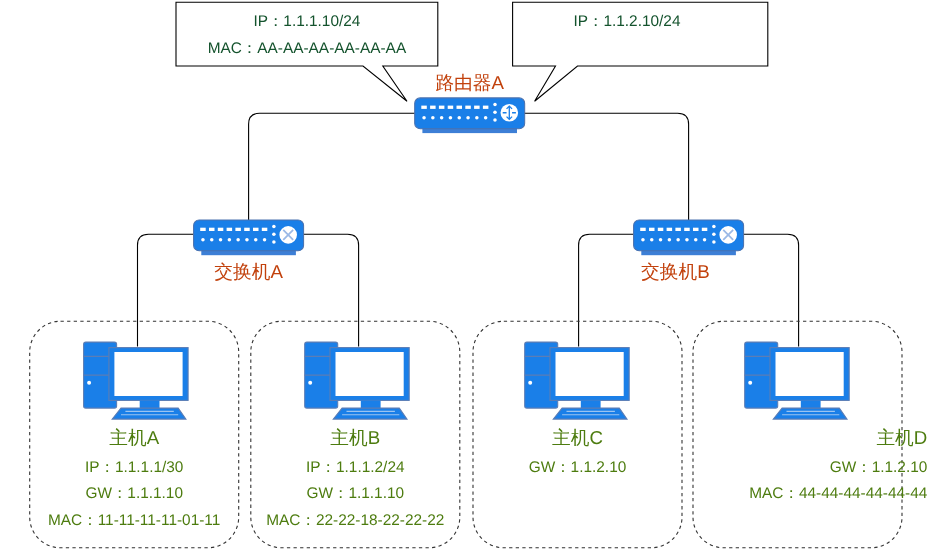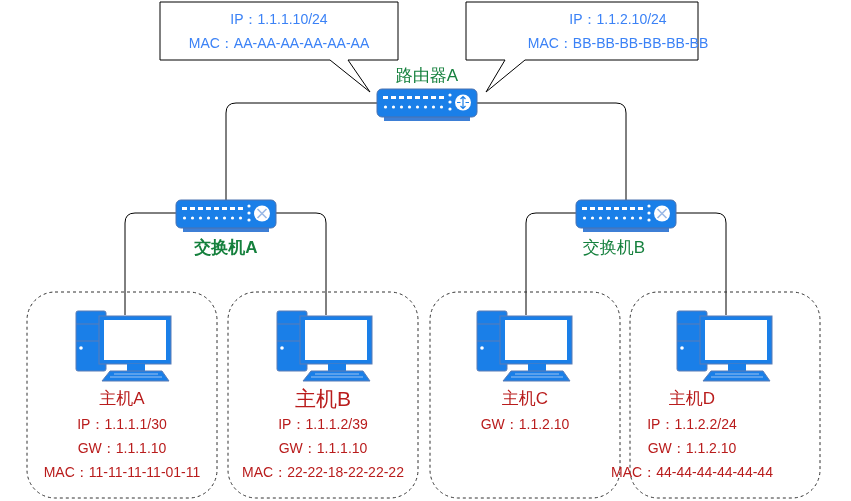--- a/index.html
+++ b/index.html
@@ -1,21 +1,21 @@
 <!DOCTYPE html>
 <html><head>
 <meta charset="utf-8">
 <style>
   html, body { margin: 0; padding: 0; background: #ffffff; }
   body { width: 851px; height: 501px; position: relative; overflow: hidden;
          font-family: "Liberation Sans", "DejaVu Sans", sans-serif; color: #222; }
   svg.wires { position: absolute; left: 0; top: 0; }
-  .callout-text { position: absolute; text-align: center; font-size: 14px; line-height: 24px; color: #3b82f6; }
-  .label { position: absolute; text-align: center; font-size: 17px; color: #15803d; white-space: nowrap; }
-  .host-info { position: absolute; text-align: center; font-size: 14px; line-height: 24px; color: #b91c1c; white-space: nowrap; }
+  .callout-text { position: absolute; text-align: center; font-size: 14px; line-height: 24px; color: #14532d; }
+  .label { position: absolute; text-align: center; font-size: 17px; color: #c2410c; white-space: nowrap; }
+  .host-info { position: absolute; text-align: center; font-size: 14px; line-height: 24px; color: #4d7c0f; white-space: nowrap; }
   .dev { position: absolute; }
 </style>
 </head>
 <body>
 
 <svg class="wires" width="851" height="501">
 
   <path d="M378 103 H236 Q226 103 226 113 V203" fill="none" stroke="#000" stroke-width="1"></path>
 
   <path d="M476 103 H616 Q626 103 626 113 V203" fill="none" stroke="#000" stroke-width="1"></path>
@@ -35,23 +35,22 @@
   <rect x="27" y="292" width="190" height="206" rx="28" ry="28" fill="none" stroke="#333" stroke-dasharray="3 3" stroke-width="1"></rect>
   <rect x="228" y="292" width="190" height="206" rx="28" ry="28" fill="none" stroke="#333" stroke-dasharray="3 3" stroke-width="1"></rect>
   <rect x="430" y="292" width="190" height="206" rx="28" ry="28" fill="none" stroke="#333" stroke-dasharray="3 3" stroke-width="1"></rect>
   <rect x="630" y="292" width="190" height="206" rx="28" ry="28" fill="none" stroke="#333" stroke-dasharray="3 3" stroke-width="1"></rect>
 </svg>
 
 <div class="callout-text" style="left:160px; top:7px; width:238px;">
   <div>IP：1.1.1.10/24</div>
   <div>MAC：AA-AA-AA-AA-AA-AA</div>
 </div>
-<div class="callout-text" style="left:466px; top:7px; width:208px;margin-left:48px;">
+<div class="callout-text" style="left:466px; top:7px; width:208px;">
   <div>IP：1.1.2.10/24</div>
-  <div>MAC：BB-BB-BB-BB-BB-BB</div>
 </div>
 
 <div class="label" style="left:377px; top:64px; width:100px;">路由器A</div>
 <svg class="dev" style="left:376px; top:88px;" width="102" height="34" viewBox="0 0 102 34">
   <rect x="8" y="28" width="86" height="5" fill="#3d7fd6"></rect>
   <rect x="1" y="1" width="100" height="28" rx="5" fill="#1a7fe8" stroke="#4a72b0" stroke-width="1"></rect>
   <g fill="#fff">
     <rect x="7" y="8" width="5" height="3"></rect>
       <rect x="15" y="8" width="5" height="3"></rect>
       <rect x="23" y="8" width="5" height="3"></rect>
@@ -99,21 +98,21 @@
       <circle cx="49.5" cy="19" r="1.6"></circle>
       <circle cx="57.5" cy="19" r="1.6"></circle>
       <circle cx="65.5" cy="19" r="1.6"></circle>
     <circle cx="74" cy="7" r="1.6"></circle>
       <circle cx="74" cy="14" r="1.6"></circle>
       <circle cx="74" cy="21" r="1.6"></circle>
     <circle cx="87" cy="14.5" r="8"></circle>
   </g>
   <path d="M82.5 10 L91.5 19 M91.5 10 L82.5 19" stroke="#9bb9e6" stroke-width="1.6"></path>
 </svg>
-<div class="label" style="left:176px; top:236px; width:100px;font-weight:bold;">交换机A</div>
+<div class="label" style="left:176px; top:236px; width:100px;">交换机A</div>
 
 <svg class="dev" style="left:575px; top:199px;" width="102" height="34" viewBox="0 0 102 34">
   <rect x="8" y="28" width="86" height="5" fill="#3d7fd6"></rect>
   <rect x="1" y="1" width="100" height="28" rx="5" fill="#1a7fe8" stroke="#4a72b0" stroke-width="1"></rect>
   <g fill="#fff">
     <rect x="7" y="8" width="5" height="3"></rect>
       <rect x="15" y="8" width="5" height="3"></rect>
       <rect x="23" y="8" width="5" height="3"></rect>
       <rect x="31" y="8" width="5" height="3"></rect>
     <rect x="39" y="8" width="5" height="3"></rect>
@@ -194,27 +193,26 @@
     </g>
 </svg>
 
 <div class="host-info" style="left:22px; top:386px; width:200px;">
   <div style="font-size:17px; line-height:26px;">主机A</div>
   <div>IP：1.1.1.1/30</div>
   <div>GW：1.1.1.10</div>
   <div>MAC：11-11-11-11-01-11</div>
 </div>
 <div class="host-info" style="left:223px; top:386px; width:200px;">
-  <div style="font-size:21px; line-height:26px;">主机B</div>
-  <div>IP：1.1.1.2/39</div>
+  <div style="font-size:17px; line-height:26px;">主机B</div>
+  <div>IP：1.1.1.2/24</div>
   <div>GW：1.1.1.10</div>
   <div>MAC：22-22-18-22-22-22</div>
 </div>
 <div class="host-info" style="left:425px; top:386px; width:200px;">
   <div style="font-size:17px; line-height:26px;">主机C</div>
   <div>GW：1.1.2.10</div>
 </div>
-<div class="host-info" style="left:592px; top:386px; width:200px;">
+<div class="host-info" style="left:643px; top:386px; width:200px;text-align:right;">
   <div style="font-size:17px; line-height:26px;">主机D</div>
-  <div>IP：1.1.2.2/24</div>
   <div>GW：1.1.2.10</div>
   <div>MAC：44-44-44-44-44-44</div>
 </div>
 
 </body></html>

